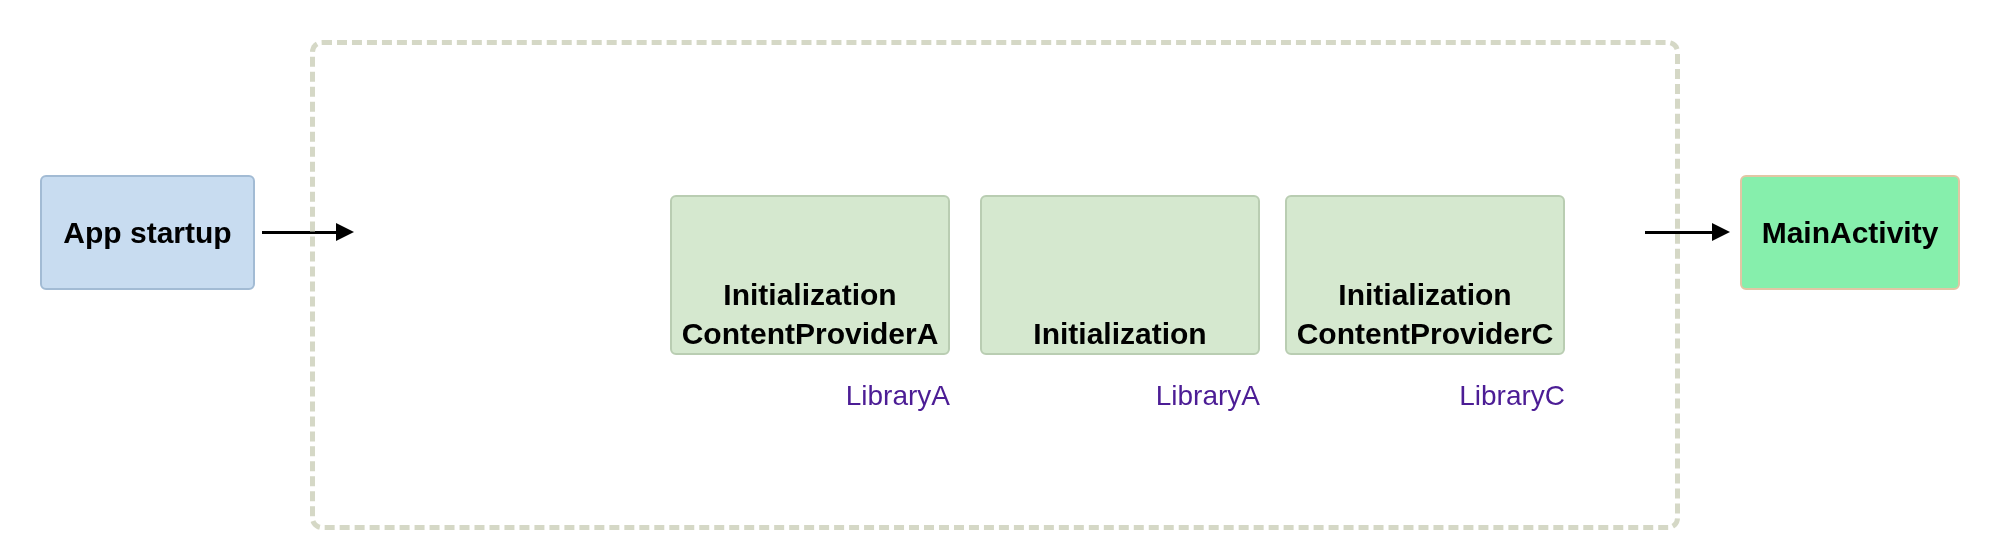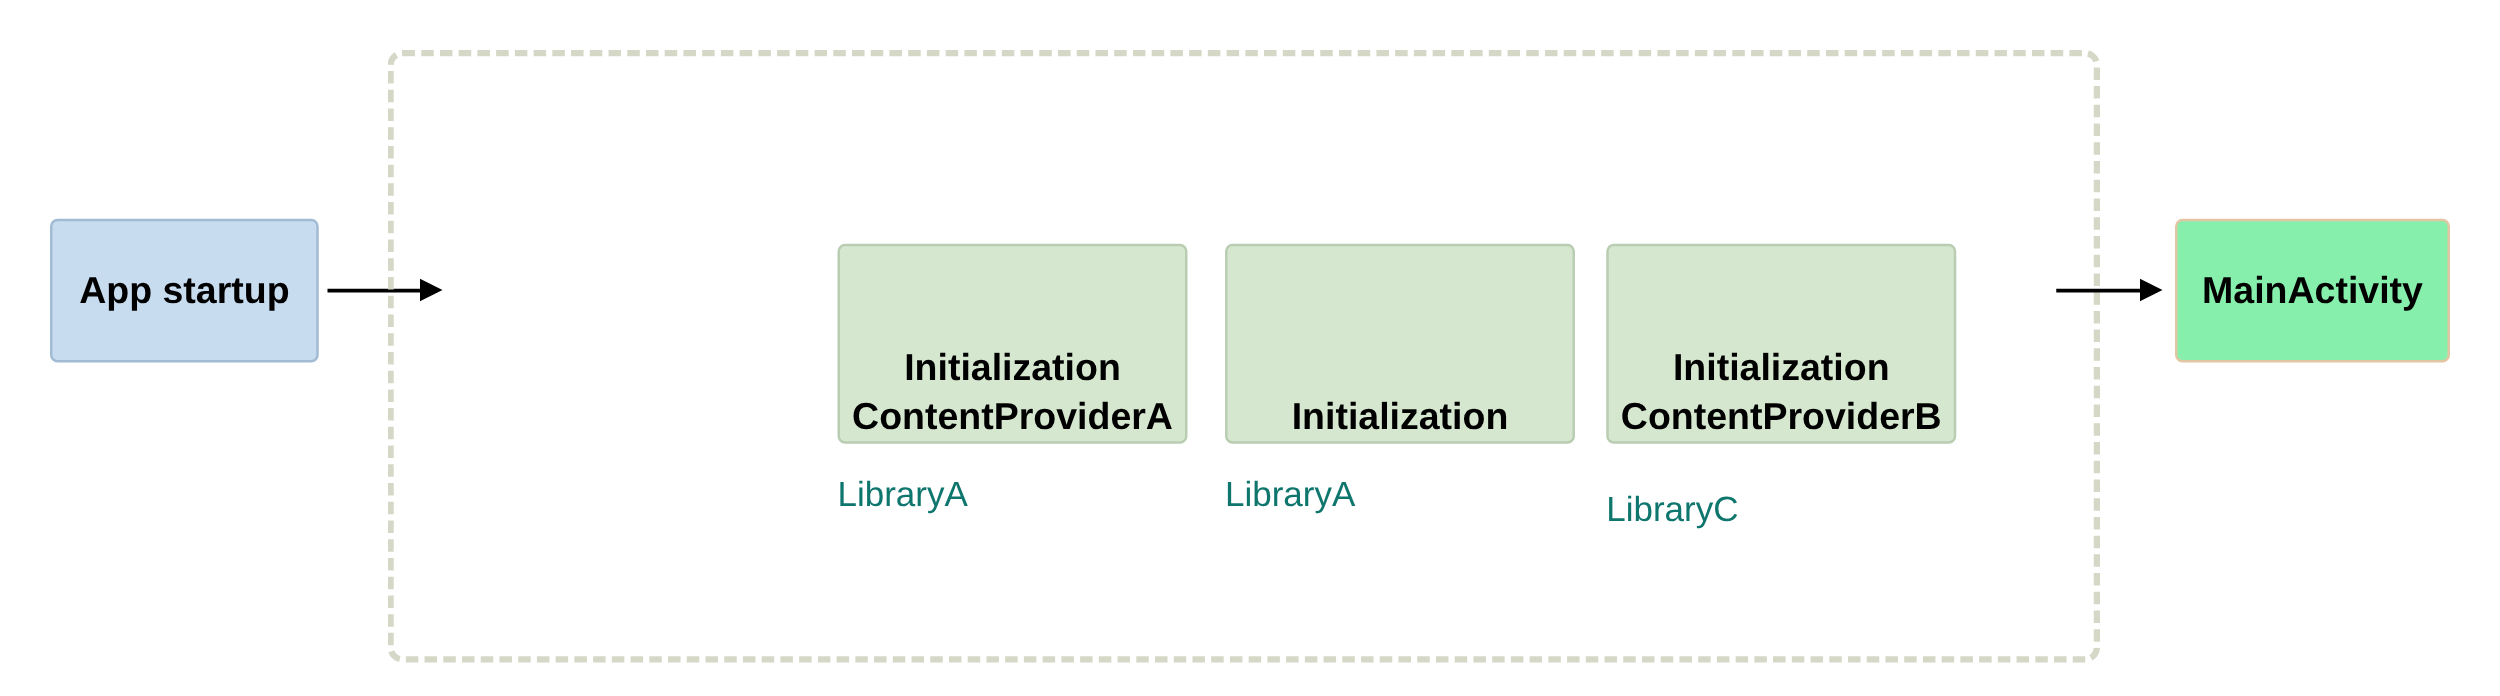--- a/index.html
+++ b/index.html
@@ -27,22 +27,22 @@
   }
   .box .line {
     font-weight: 700;
     font-size: 30px;
     line-height: 1.3;
     color: #000;
   }
   .caption {
     position: absolute;
     font-size: 28px;
-    color: #0f766e;
-    text-align: left;
+    color: #4c1d95;
+    text-align: right;
     width: 280px;
   }
   .app-startup {
     left: 40px;
     top: 175px;
     width: 215px;
     height: 115px;
     background: #c8dcf0;
     border: 2px solid #a2bbd4;
     border-radius: 6px;
@@ -72,21 +72,21 @@
     background: #d5e8cf;
     border: 2px solid #b9cdb2;
     border-radius: 6px;
     justify-content: flex-end;
   }
   .pA { left: 355px; top: 150px; }
   .pB { left: 665px; top: 150px; }
   .pC { left: 970px; top: 150px; }
   .cA { left: 355px; top: 335px; }
   .cB { left: 665px; top: 335px; }
-  .cC { left: 970px; top: 335px; margin-top: 12px; }
+  .cC { left: 970px; top: 335px; }
   .arrow {
     position: absolute;
     height: 0;
   }
   .arrow-line {
     position: absolute;
     top: -1.5px;
     left: 0;
     height: 3px;
     background: #000;
@@ -127,21 +127,21 @@
     </div>
     <div class="caption cA">LibraryA</div>
 
     <div class="box provider pB">
       <span class="line">Initialization</span>
     </div>
     <div class="caption cB">LibraryA</div>
 
     <div class="box provider pC">
       <span class="line">Initialization</span>
-      <span class="line">ContentProviderB</span>
+      <span class="line">ContentProviderC</span>
     </div>
     <div class="caption cC">LibraryC</div>
 
   </div>
 
   <div class="arrow arrow2">
     <div class="arrow-line"></div>
     <div class="arrow-head"></div>
   </div>
 

